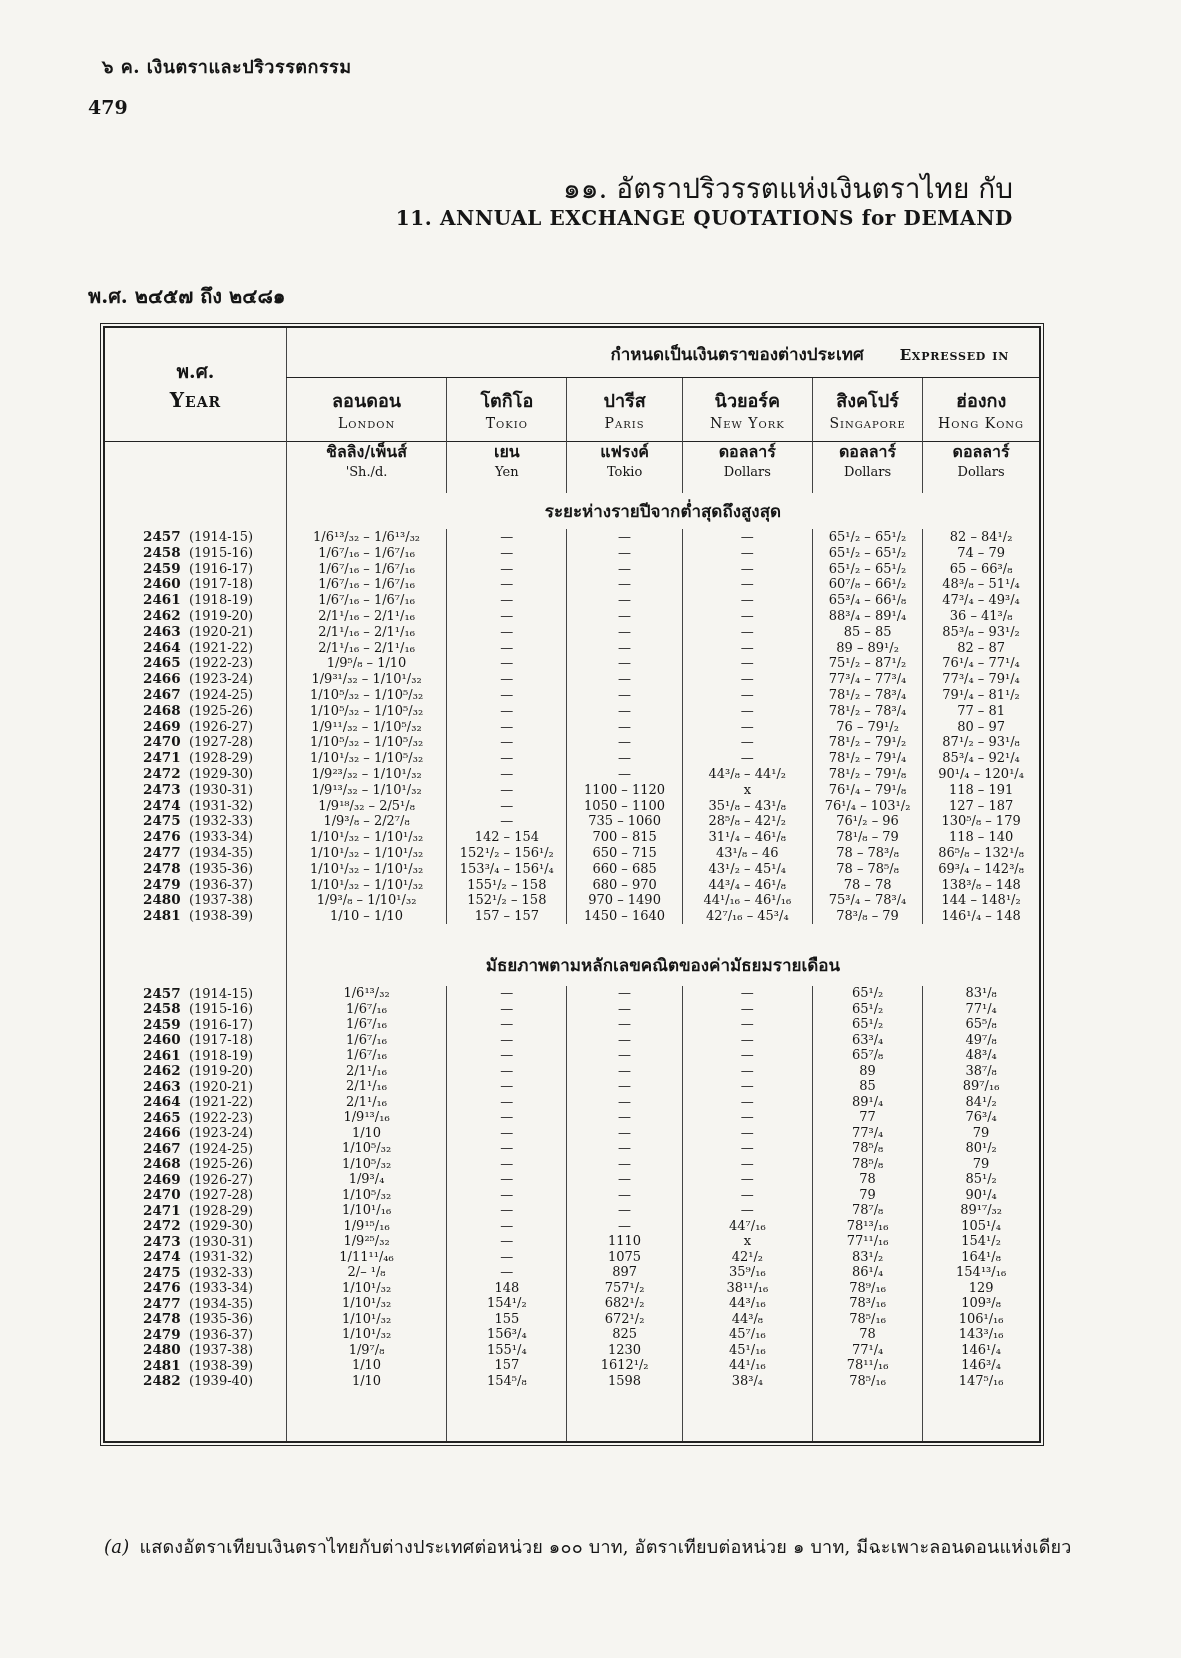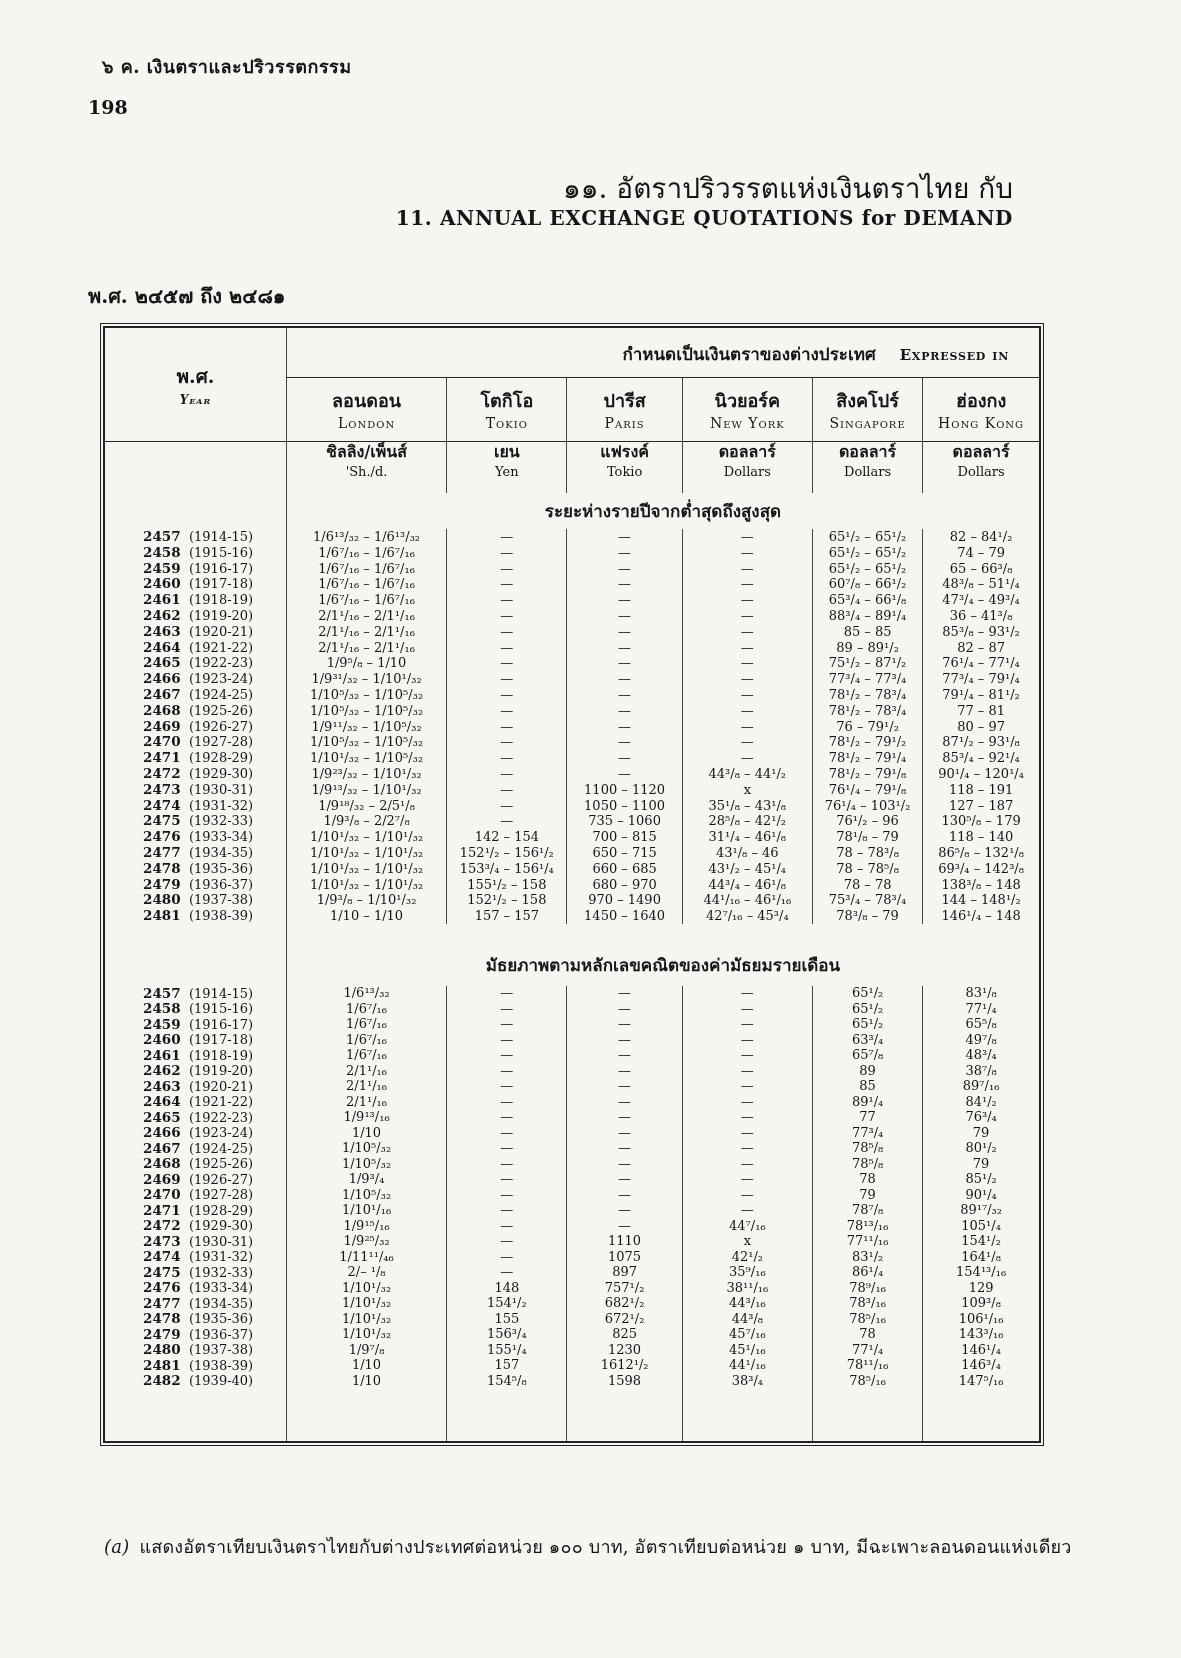--- a/index.html
+++ b/index.html
@@ -22,26 +22,26 @@
   }
   table{width:100%;border-collapse:collapse;table-layout:fixed;border:2px solid #222;}
   th,td{padding:0;vertical-align:middle;}
   col.c-year{width:182px;} col.c-london{width:160px;} col.c-tokio{width:120px;}
   col.c-paris{width:115px;} col.c-ny{width:130px;} col.c-sing{width:110px;} col.c-hk{width:117px;}
 
   th{font-weight:normal;}
   .vline{border-left:1px solid #444;}
   .year-th{text-align:center;}
   .year-th .th-thai{font-size:19px;font-weight:bold;}
-  .year-th .th-en{font-size:12px;font-variant:small-caps;letter-spacing:1px;font-weight:bold;margin-top:2px;font-style:italic;}
+  .year-th .th-en{font-size:20px;font-variant:small-caps;letter-spacing:1px;font-weight:bold;margin-top:2px;}
   .expressed{
     border-bottom:1.5px solid #222;text-align:right;padding:12px 30px 10px 0;
     font-size:17px;font-weight:bold;
   }
-  .expressed .en{font-variant:small-caps;letter-spacing:.8px;font-size:15px;font-weight:bold;margin-left:18px;}
+  .expressed .en{font-variant:small-caps;letter-spacing:.8px;font-size:15px;font-weight:bold;margin-left:30px;}
   .city-th{text-align:center;padding:12px 2px 10px;}
   .city-th .th-thai{font-size:18px;font-weight:bold;line-height:1.25;}
   .city-th .th-en{font-size:14px;font-variant:small-caps;letter-spacing:1px;margin-top:2px;}
   .units-row th{border-top:1.2px solid #222;padding:0 2px 14px;text-align:center;}
   .units-row .u-thai{font-size:16px;font-weight:bold;line-height:1.3;}
   .units-row .u-en{font-size:13px;margin-top:2px;}
 
   .band-title{
     text-align:center;font-size:17px;font-weight:bold;padding:11px 0 9px;
   }
@@ -56,21 +56,21 @@
   td.ycell .ad{display:inline-block;font-size:13px;}
   tbody.spacer td{height:52px;}
 
   .footnote{position:absolute;left:104px;top:1532px;font-size:18px;letter-spacing:.2px;}
   .footnote .fn-mark{font-style:italic;margin-right:10px;}
 </style>
 </head>
 <body>
 
 <div class="hdr-thai">๖ ค.  เงินตราและปริวรรตกรรม</div>
-<div class="pagenum">198</div>
+<div class="pagenum">479</div>
 
 <div class="title-block">
   <div class="title-thai">๑๑.  อัตราปริวรรตแห่งเงินตราไทย  กับ</div>
   <div class="title-en">11.  ANNUAL EXCHANGE QUOTATIONS for DEMAND</div>
 </div>
 
 <div class="subtitle">พ.ศ. ๒๔๕๗ ถึง ๒๔๘๑</div>
 
 <div class="table-wrap">
   <table>

